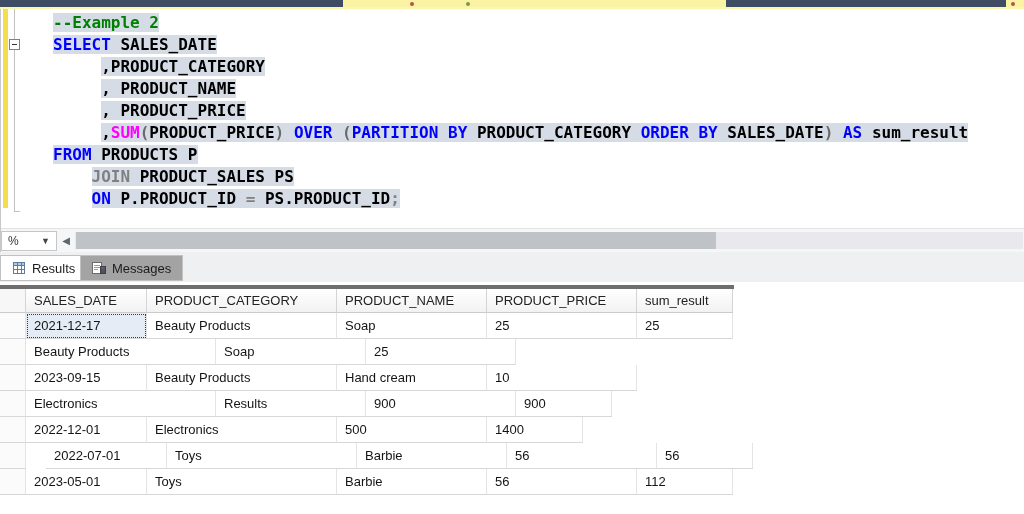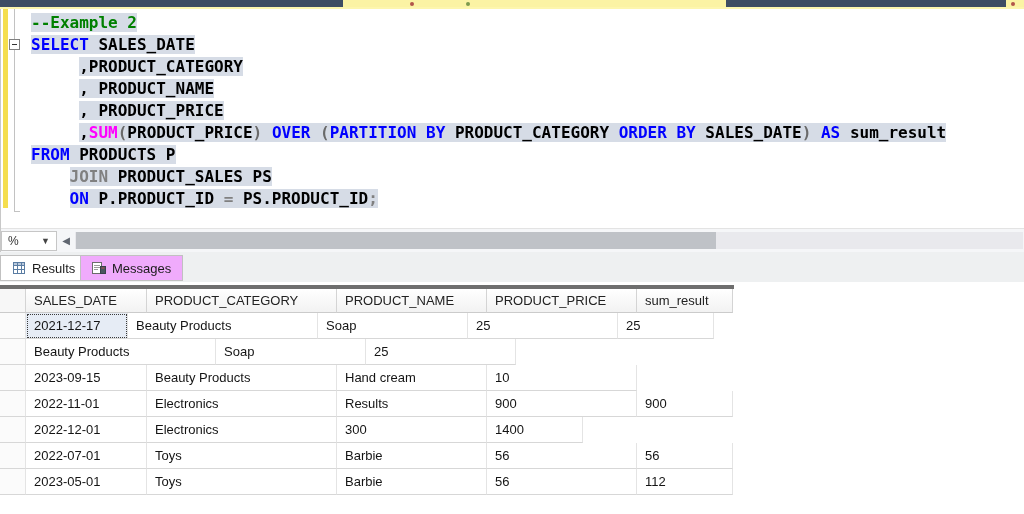--- a/index.html
+++ b/index.html
@@ -16,39 +16,39 @@
           border-left:1px solid #c8c8c8;box-sizing:border-box;}
   .track-changes{position:absolute;left:2px;top:0;width:5px;height:199px;background:#f5de4e;}
   .gutter-line{position:absolute;left:13px;top:0;width:1px;height:203px;background:#c2c2c2;}
   .outline-tick{position:absolute;left:13px;top:202px;width:6px;height:1px;background:#c2c2c2;}
   .fold-box{position:absolute;left:8px;top:30px;width:11px;height:11px;border:1px solid #808080;
             background:#ffffff;box-sizing:border-box;}
   .fold-box::after{content:"";position:absolute;left:2px;top:4px;width:5px;height:1px;background:#333;}
   .code{position:absolute;left:0;top:3px;width:1024px;
         font-family:"DejaVu Sans Mono",monospace;font-size:16px;line-height:22px;font-weight:bold;
         white-space:pre;}
-  .code-line{height:22px;padding-left:30px;}
+  .code-line{height:22px;padding-left:30px;margin-left:22px;}
 
   
   .statusbar{position:absolute;left:0;bottom:0;width:1024px;height:24px;background:#f5f6f8;
              border-top:1px solid #e3e3e3;box-sizing:border-box;}
   .zoom-box{position:absolute;left:0;top:2px;width:56px;height:20px;background:#ffffff;
             border:1px solid #c6c6c6;box-sizing:border-box;font-size:12px;color:#333;
             display:flex;align-items:center;justify-content:space-between;padding:0 6px;}
   .zoom-caret{font-size:9px;color:#444;}
   .scroll-left{position:absolute;left:58px;top:3px;width:14px;height:17px;color:#606670;
                font-size:10px;line-height:17px;text-align:center;}
   .scroll-track{position:absolute;left:74px;top:3px;width:948px;height:17px;background:#e9e9ed;}
   .scroll-thumb{position:absolute;left:1px;top:0;width:640px;height:17px;background:#bfc2c7;}
 
   
   .result-tabs{position:absolute;top:252px;left:0;width:1024px;height:30px;background:#eef0f1;}
   .tab{position:absolute;top:3px;height:26px;display:flex;align-items:center;gap:6px;
        padding:0 11px;font-size:13px;color:#1c1c1c;border:1px solid #c1c1c1;
-       box-sizing:border-box;background:#f0abfc;}
+       box-sizing:border-box;background:#a3a3a3;}
   .tab.active{background:#ffffff;}
   #tab-results{left:0;}
   #tab-messages{left:80px;}
   .tab .icon{display:inline-flex;width:14px;height:14px;}
 
   
   .results-pane{position:absolute;top:282px;left:0;width:1024px;height:232px;background:#ffffff;}
   .grid-topline{position:absolute;top:3px;left:0;width:734px;height:4px;background:#6e6e6e;}
   .grid{position:absolute;top:7px;left:0;font-size:13px;color:#141414;}
   .grid-row{display:flex;}
@@ -129,57 +129,56 @@
         <div class="grid-row">
           <div class="grid-cell gh rowhead" style="width: 26px;"></div>
           <div class="grid-cell gh" style="width: 121px;">SALES_DATE</div>
           <div class="grid-cell gh" style="width: 190px;">PRODUCT_CATEGORY</div>
           <div class="grid-cell gh" style="width: 150px; text-align: right;">PRODUCT_NAME</div>
           <div class="grid-cell gh" style="width: 150px;">PRODUCT_PRICE</div>
           <div class="grid-cell gh" style="width: 96px;">sum_result</div>
         </div>
         <div class="grid-row">
           <div class="grid-cell gd rowhead" style="width: 26px;"></div>
-          <div class="grid-cell gd sel-cell" style="width: 102px;">2021-12-17</div>
+          <div class="grid-cell gd sel-cell" style="width: 121px;">2021-12-17</div>
           <div class="grid-cell gd" style="width: 190px;">Beauty Products</div>
           <div class="grid-cell gd" style="width: 150px;">Soap</div>
           <div class="grid-cell gd" style="width: 150px;">25</div>
           <div class="grid-cell gd" style="width: 96px;">25</div>
         </div>
         <div class="grid-row">
           <div class="grid-cell gd rowhead" style="width: 26px;"></div>
           <div class="grid-cell gd" style="width: 190px;">Beauty Products</div>
           <div class="grid-cell gd" style="width: 150px;">Soap</div>
           <div class="grid-cell gd" style="width: 150px;">25</div>
         </div>
         <div class="grid-row">
           <div class="grid-cell gd rowhead" style="width: 26px;"></div>
           <div class="grid-cell gd" style="width: 121px;">2023-09-15</div>
           <div class="grid-cell gd" style="width: 190px;">Beauty Products</div>
           <div class="grid-cell gd" style="width: 150px;">Hand cream</div>
           <div class="grid-cell gd" style="width: 150px;">10</div>
         </div>
         <div class="grid-row">
           <div class="grid-cell gd rowhead" style="width: 26px;"></div>
-          <div class="grid-cell gd" style="width: 121px;">2022-11-01</div>
           <div class="grid-cell gd" style="width: 190px;">Electronics</div>
           <div class="grid-cell gd" style="width: 150px;">Results</div>
           <div class="grid-cell gd" style="width: 150px;">900</div>
           <div class="grid-cell gd" style="width: 96px;">900</div>
         </div>
         <div class="grid-row">
           <div class="grid-cell gd rowhead" style="width: 26px;"></div>
           <div class="grid-cell gd" style="width: 121px;">2022-12-01</div>
           <div class="grid-cell gd" style="width: 190px;">Electronics</div>
-          <div class="grid-cell gd" style="width: 150px;">300</div>
+          <div class="grid-cell gd" style="width: 150px;">500</div>
           <div class="grid-cell gd" style="width: 96px;">1400</div>
         </div>
         <div class="grid-row">
           <div class="grid-cell gd rowhead" style="width: 26px;"></div>
-          <div class="grid-cell gd" style="width: 121px;">2022-07-01</div>
+          <div class="grid-cell gd" style="width: 121px; margin-left: 20px;">2022-07-01</div>
           <div class="grid-cell gd" style="width: 190px;">Toys</div>
           <div class="grid-cell gd" style="width: 150px;">Barbie</div>
           <div class="grid-cell gd" style="width: 150px;">56</div>
           <div class="grid-cell gd" style="width: 96px;">56</div>
         </div>
         <div class="grid-row">
           <div class="grid-cell gd rowhead" style="width: 26px;"></div>
           <div class="grid-cell gd" style="width: 121px;">2023-05-01</div>
           <div class="grid-cell gd" style="width: 190px;">Toys</div>
           <div class="grid-cell gd" style="width: 150px;">Barbie</div>

